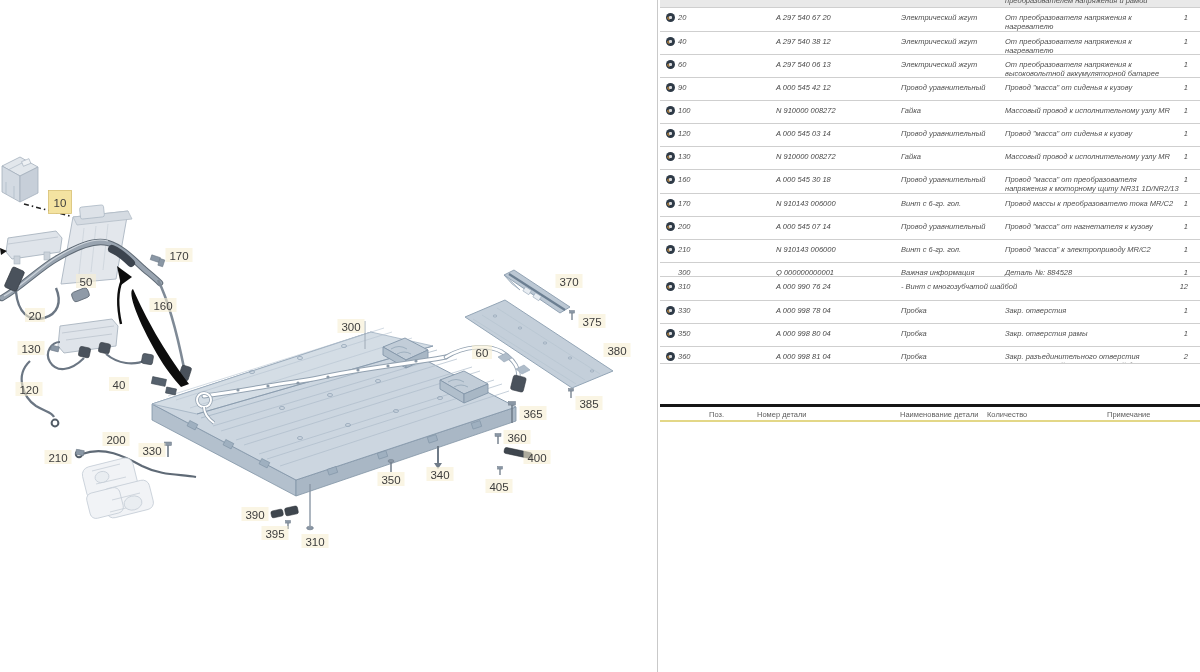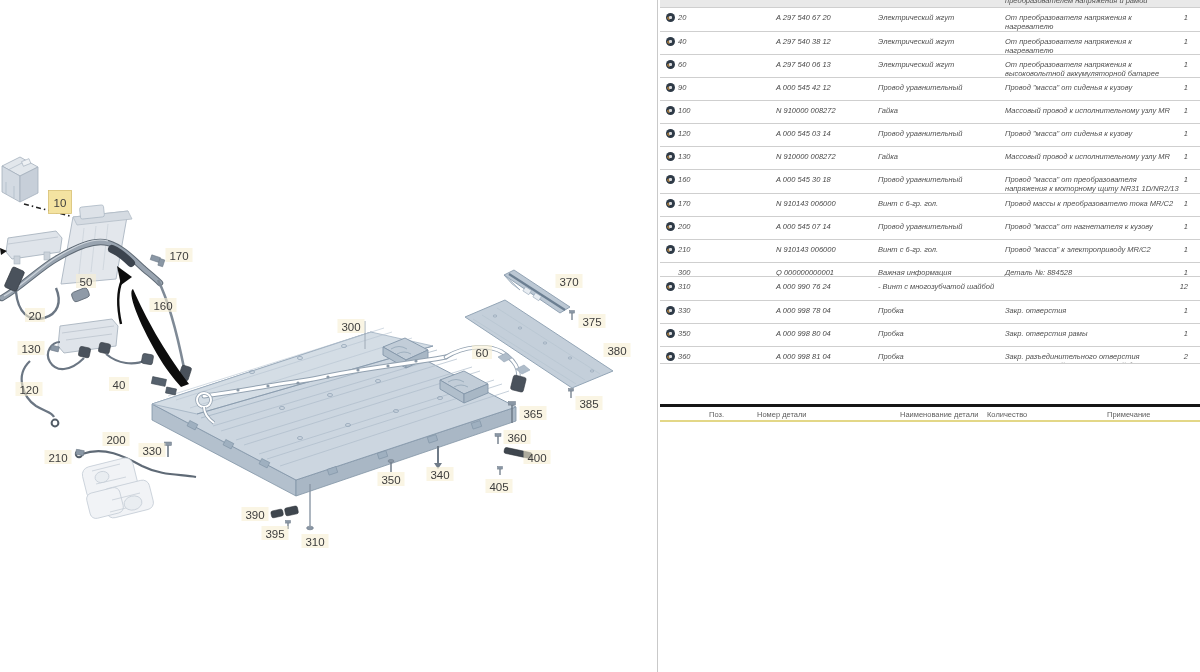--- a/index.html
+++ b/index.html
@@ -8,21 +8,21 @@
   
   #diagram-pane{position:absolute;left:0;top:16px;width:656px;height:672px;background:#fff;}
   #pane-divider{position:absolute;left:657px;top:0;width:1px;height:672px;background:#c9c9c9;}
   #table-pane{position:absolute;left:660px;top:0;width:540px;height:672px;background:#fff;}
   
   .prow{position:relative;width:540px;box-sizing:border-box;border-bottom:1px solid #cfcfcf;overflow:hidden;background:#fff;font-style:italic;}
   .prow.selected{background:#e9e9e9;}
   .cell{position:absolute;font-size:7.5px;line-height:9.4px;color:#4f4f4f;white-space:pre;}
   .cell.c-pos{left:18px;top:5px;}
   .cell.c-part{left:68px;top:5px;color:#474747;margin-left:48px;}
-  .cell.c-name{left:183px;top:5px;padding-left:35px;}
+  .cell.c-name{left:206px;top:5px;padding-left:35px;}
   .cell.c-desc{left:345px;top:5px;width:174px;white-space:normal;}
   .cell.c-qty{left:480px;top:5px;width:48px;text-align:right;}
   .row-icon{position:absolute;left:6px;top:5px;width:9px;height:9px;border-radius:50%;
             background:radial-gradient(circle at 32% 58%, #8a6b3e 0 1.6px, #2e3a47 1.9px 100%);}
   .row-icon:after{content:"";position:absolute;left:3.4px;top:2.6px;width:2.2px;height:3.8px;background:#d8dade;border-radius:1px;}
   #black-rule{position:absolute;left:0px;top:404px;width:540px;height:2.5px;background:#161616;}
   #next-header{position:absolute;left:0;top:406.5px;width:540px;height:13px;background:#fff;}
   .hcell{position:absolute;top:3.5px;font-size:7.5px;color:#5d5d5d;white-space:pre;margin-left:39px;}
   #yellow-rule{position:absolute;left:0;top:419.5px;width:540px;height:2.6px;background:#e3d787;}
   

